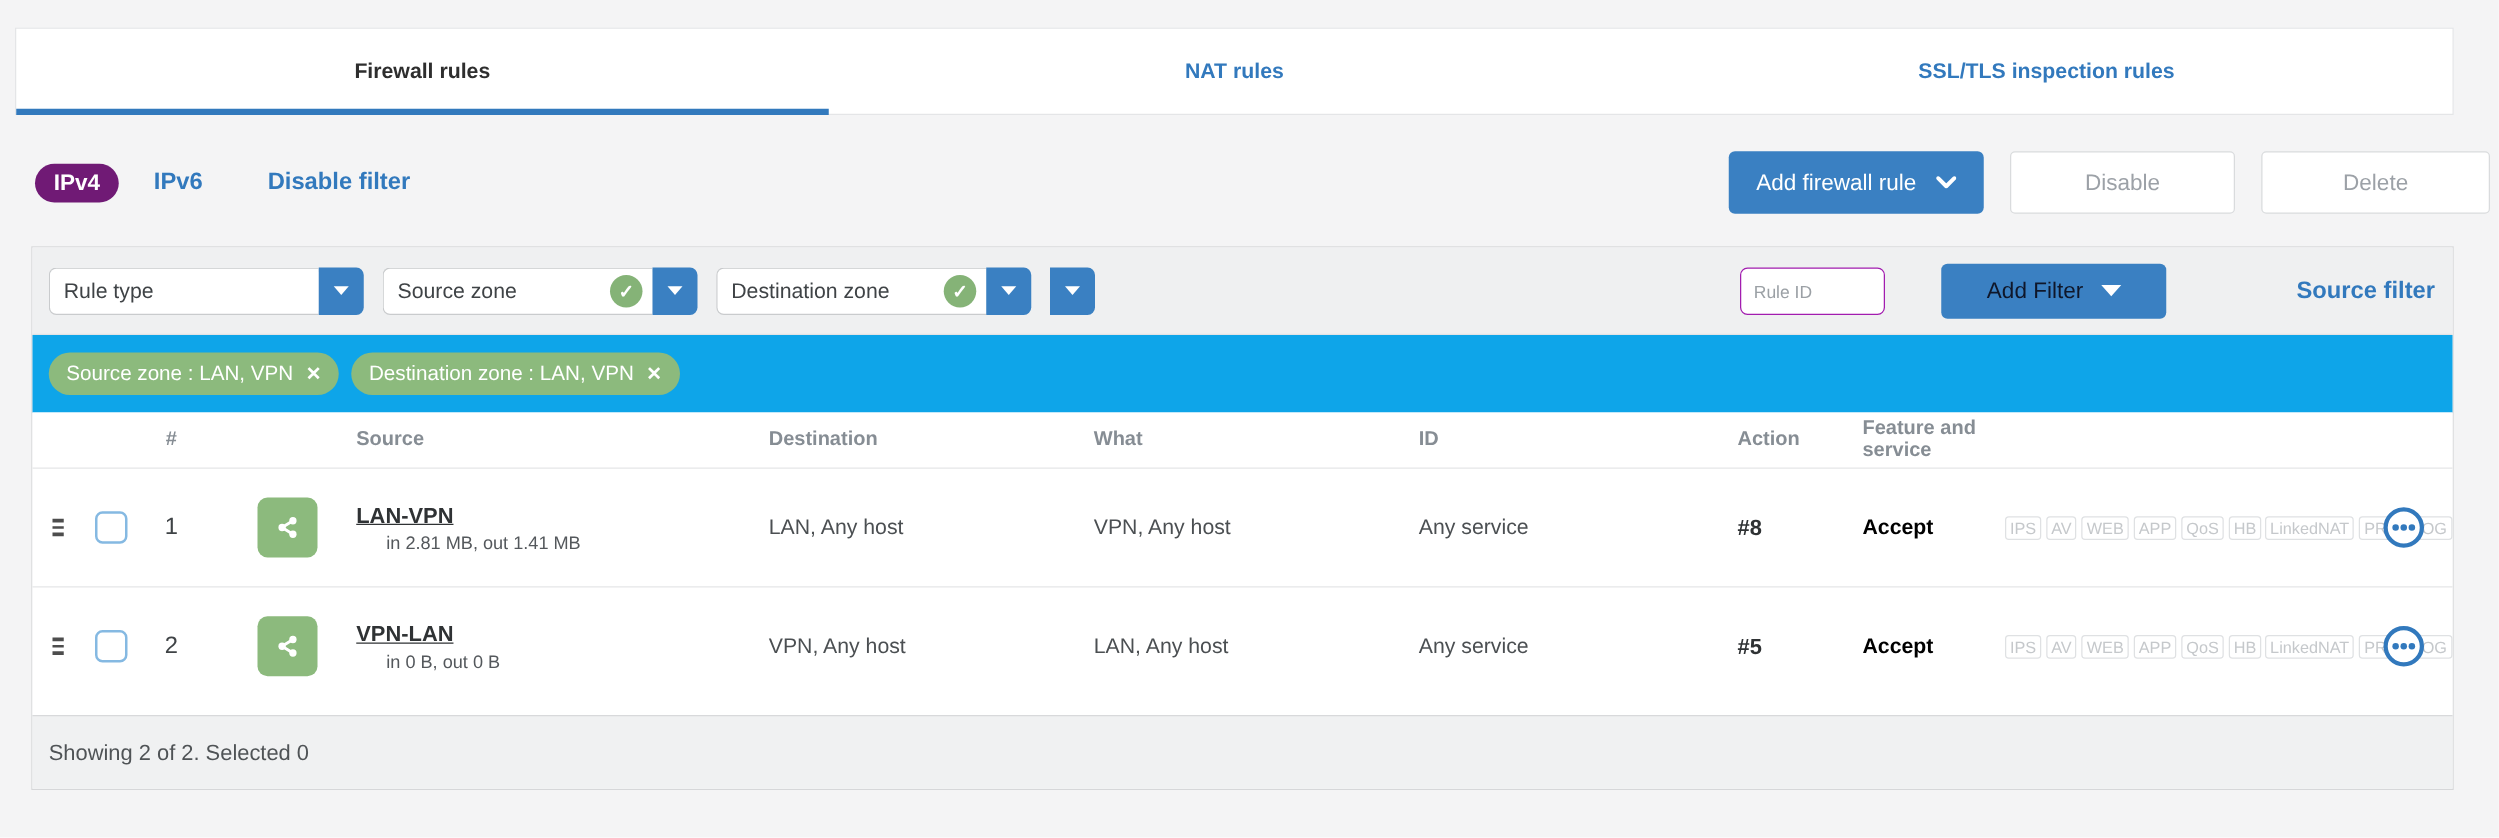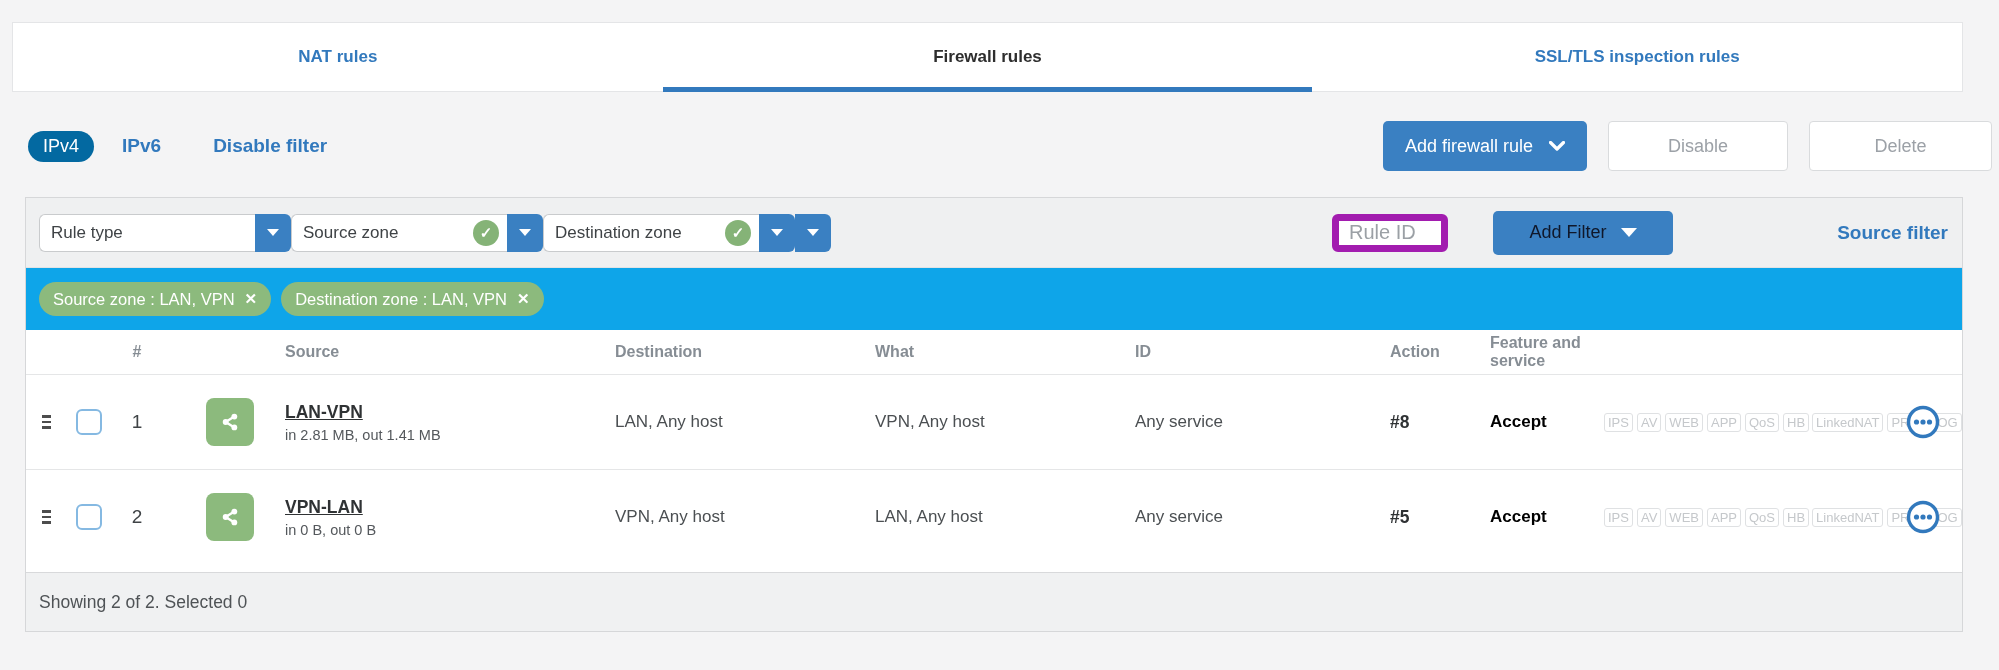--- a/index.html
+++ b/index.html
@@ -10,21 +10,21 @@
   .tabbar { position:absolute; left:12px; top:22px; width:1951px; height:70px;
             background:#fff; border:1px solid #e4e5e7; display:flex; }
   .tab { flex:1; display:flex; align-items:center; justify-content:center;
          font-size:17px; font-weight:bold; color:#3279bd; cursor:pointer; position:relative; }
   .tab.active { color:#2e2e2e; }
   .tab.active::after { content:""; position:absolute; left:0; right:0; bottom:-1px; height:5px; background:#3279bd; }
 
   
   .toolbar { position:absolute; left:28px; top:120px; width:1964px; height:52px;
              display:flex; align-items:center; }
-  .pill { background:#0369a1; color:#fff; font-weight:normal; font-size:18px;
+  .pill { background:#701a75; color:#fff; font-weight:bold; font-size:18px;
           padding:5px 15px; border-radius:999px; cursor:pointer; }
   .blue-link { color:#3279bd; font-weight:bold; font-size:19px; cursor:pointer; }
   .ipv6-link { margin-left:28px; }
   .disable-filter-link { margin-left:52px; }
   .toolbar-right { margin-left:auto; display:flex; align-items:center; gap:21px; }
   .btn-primary { background:#3a80c2; border:none; color:#fff; height:50px; padding:0 22px;
                  border-radius:5px; font-size:18px; font-family:inherit; display:flex;
                  align-items:center; gap:16px; cursor:pointer; }
   .btn-ghost { background:#fff; border:1px solid #d9dbdd; color:#9ca1a7; height:50px;
                border-radius:4px; font-size:18px; font-family:inherit; cursor:pointer; }
@@ -32,32 +32,32 @@
   .btn-delete { width:183px; }
   .chev { width:0; height:0; border-left:7px solid transparent; border-right:7px solid transparent;
           border-top:8px solid #fff; }
 
   
   .panel { position:absolute; left:25px; top:197px; width:1938px; height:435px;
            background:#fff; border:1px solid #d6d7d9; display:flex; flex-direction:column; }
 
   .filter-row { height:70px; background:#eff0f1; display:flex; align-items:center;
                 padding:0 14px 0 13px; border-bottom:1px solid #e2e3e5; }
-  .dd { display:flex; width:252px; height:38px; cursor:pointer; }
+  .dd { display:flex; width:252px; height:38px; margin-right:15px; cursor:pointer; }
   .dd-label { flex:1; background:#fff; border:1px solid #c9cbcd; border-right:none;
               border-radius:6px 0 0 6px; display:flex; align-items:center;
               padding:0 8px 0 11px; font-size:17px; color:#3f4346; }
   .dd-label span.txt { flex:1; }
   .dd-check { width:26px; height:26px; border-radius:50%; background:#85b377; color:#fff;
               display:flex; align-items:center; justify-content:center; font-size:15px; font-weight:bold; }
   .dd-arrow { width:36px; background:#3a80c2; border-radius:0 6px 6px 0;
               display:flex; align-items:center; justify-content:center; }
   .dd-arrow .chev { border-left-width:6px; border-right-width:6px; border-top-width:7px; }
-  .ruleid-input { width:116px; height:38px; margin-left:285px; border:7px solid #a21caf;
-                  border-radius:6px; padding:0 10px; font-size:20px; font-family:inherit; color:#3f4346; }
+  .ruleid-input { width:116px; height:38px; margin-left:285px; border:1px solid #a21caf;
+                  border-radius:6px; padding:0 10px; font-size:14px; font-family:inherit; color:#3f4346; }
   .ruleid-input::placeholder { color:#9ba0a5; }
   .addfilter-btn { margin-left:45px; width:180px; height:44px; background:#3a80c2; border:none;
                    border-radius:5px; color:#0f172a; font-size:18px; font-family:inherit;
                    display:flex; align-items:center; justify-content:center; gap:14px; cursor:pointer; }
   .addfilter-btn .chev { border-left-width:8px; border-right-width:8px; border-top-width:9px; }
   .reset-link { margin-left:auto; color:#3279bd; font-weight:bold; font-size:19px; cursor:pointer; }
 
   .chips-row { height:62px; background:#0ea5e9; display:flex; align-items:center;
                padding-left:13px; gap:10px; }
   .chip { height:34px; background:#8cba7d; border-radius:17px; color:#fff; font-size:16.5px;
@@ -74,39 +74,39 @@
   .trow { height:95px; border-top:1px solid #e5e6e7; background:#fff; }
   .cell { padding-left:4px; font-size:17px; color:#4b4f52; }
   .drag { display:flex; flex-direction:column; gap:3px; align-items:center; cursor:grab; }
   .drag i { display:block; width:9px; height:2.5px; background:#4d4d4d; }
   .cb { width:26px; height:26px; border:2px solid #85b9e2; border-radius:6px;
         background:#fff; margin-left:10px; cursor:pointer; }
   .num { text-align:center; font-size:19px; color:#3f4346; padding-left:0 !important; }
   .ruleicon { width:48px; height:48px; background:#8cba7d; border-radius:8px; margin-left:40px;
               display:flex; align-items:center; justify-content:center; }
   .name-link { font-size:17.5px; font-weight:bold; color:#2f3234; text-decoration:underline; cursor:pointer; }
-  .traffic { font-size:14.5px; color:#54585c; margin-top:4px; }
+  .traffic { font-size:14.5px; color:#54585c; margin-top:4px;margin-left:24px; }
   .idv { font-size:17.5px; font-weight:bold; color:#2f3234; }
   .accept { font-size:17px; font-weight:bold; color:#000000; }
   .badges { display:flex; flex-direction:row; align-items:flex-end; gap:3px; padding-right:16px; }
   .bline { display:flex; gap:4px; }
   .badge { border:1px solid #dfe1e3; border-radius:3px; color:#c5c8cb; font-size:13px;
            line-height:17px; padding:0 3px; white-space:nowrap; }
   .more { display:flex; justify-content:center; cursor:pointer; }
 
   .tspacer { height:8px; background:#fff; }
   .tfoot { flex:1; background:#f0f1f2; border-top:1px solid #d8d9db; display:flex;
            align-items:center; padding-left:13px; font-size:17.5px; color:#4f5356; }
 </style>
 </head>
 <body>
 
 <div class="tabbar">
+  <div class="tab active">Firewall rules</div>
   <div class="tab">NAT rules</div>
-  <div class="tab active">Firewall rules</div>
   <div class="tab">SSL/TLS inspection rules</div>
 </div>
 
 <div class="toolbar">
   <div class="pill">IPv4</div>
   <div class="blue-link ipv6-link">IPv6</div>
   <div class="blue-link disable-filter-link">Disable filter</div>
   <div class="toolbar-right">
     <button class="btn-primary">
       <span>Add firewall rule</span>

